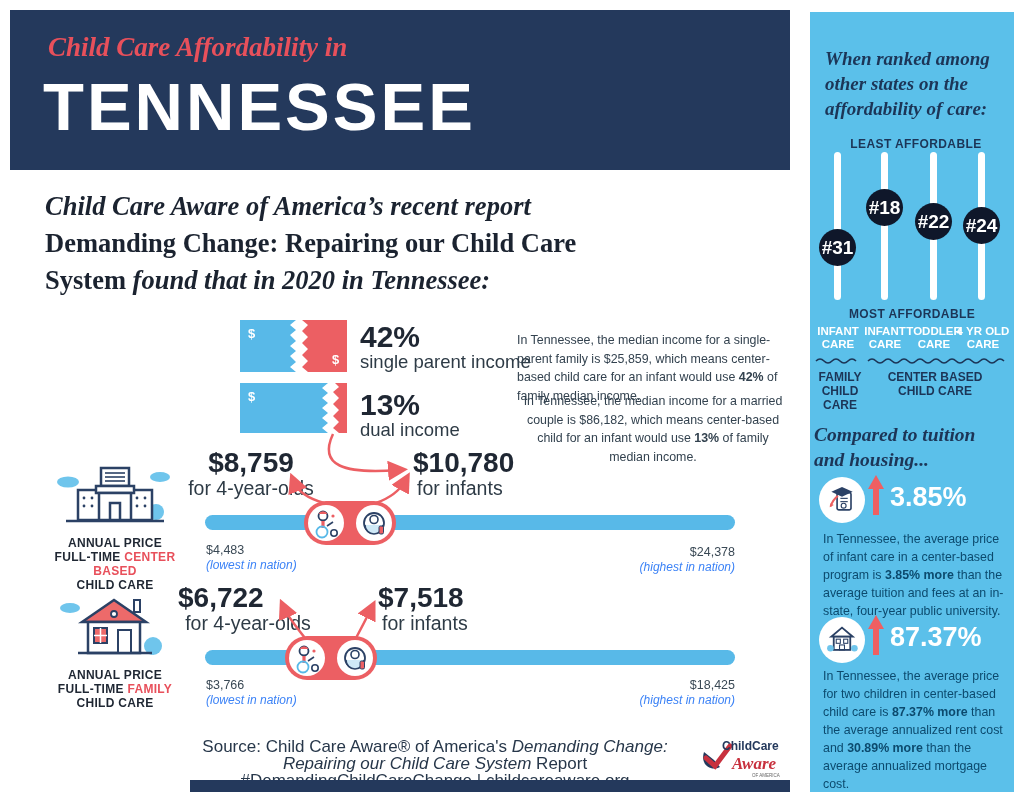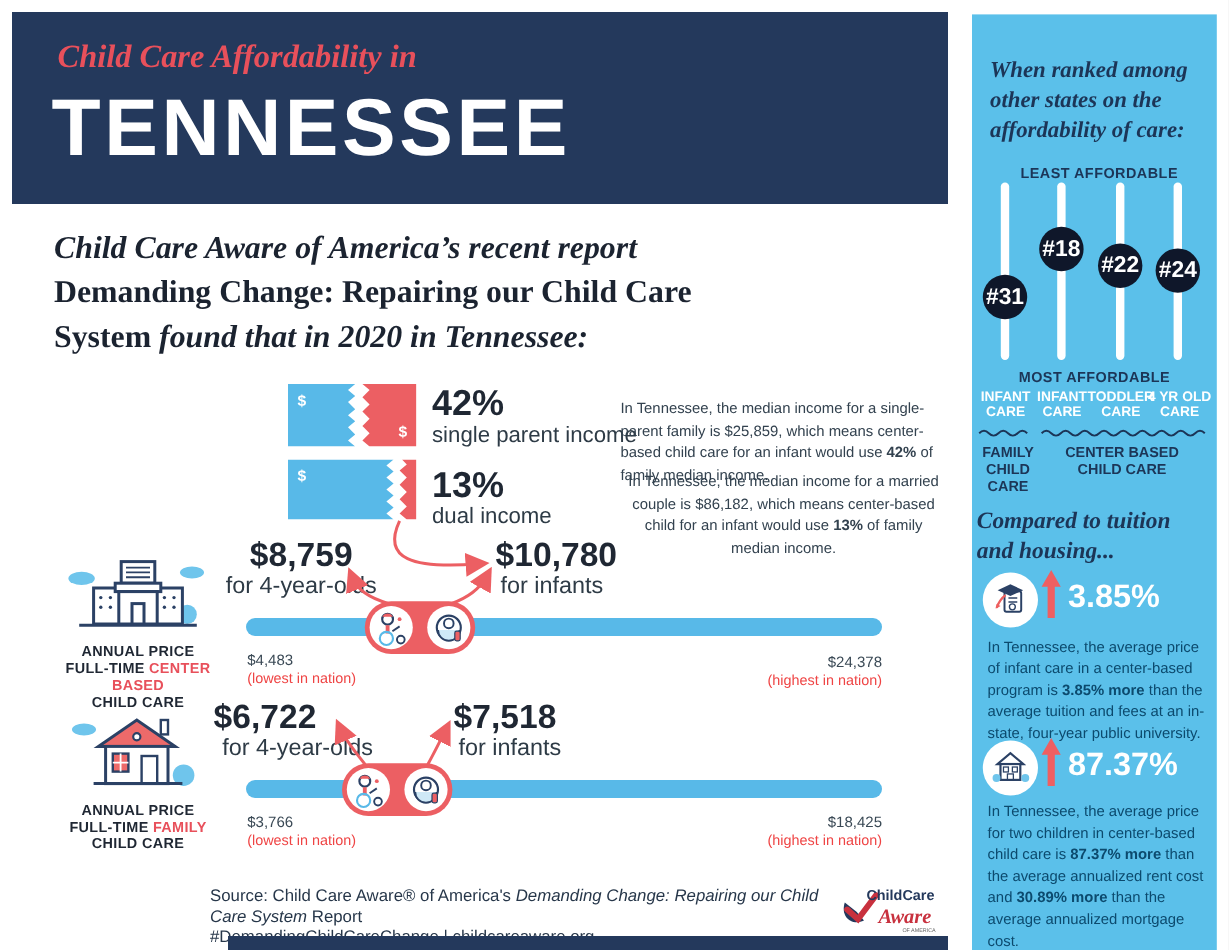--- a/index.html
+++ b/index.html
@@ -17,37 +17,37 @@
   .pct{font-size:30px;font-weight:bold;color:#1F2733;}
   .pctLabel{font-size:18.5px;color:#2E3B46;}
   .noteText{width:272px;font-size:12.4px;line-height:18.6px;color:#33424F;}
   
   .bigPrice{font-size:28px;font-weight:bold;color:#1F2733;}
   .priceLabel{font-size:19.5px;color:#2E3B46;}
   .bar{height:15px;background:#58B9E8;border-radius:8px;}
   .pill{width:92px;height:44px;background:#EC5F63;border-radius:22px;}
   .pillCircle{position:absolute;top:4px;width:36px;height:36px;border-radius:50%;background:#ffffff;}
   .rangeVal{font-size:12.5px;color:#3A4955;}
-  .rangeLabel{font-size:12px;color:#ef4444;}
+  .rangeLabel{font-size:12px;font-style:italic;color:#3b82f6;}
   .iconCaption{font-size:12px;font-weight:bold;color:#1F2733;text-align:center;letter-spacing:.3px;line-height:14px;}
   .accentRed{color:#E8505B;}
   
   .sidebar{left:810px;top:12px;width:204px;height:780px;background:#5BC0EA;}
   .sbHeading{font-size:19px;line-height:25px;font-weight:bold;font-style:italic;color:#1C3557;}
   .sbSmallCap{font-size:12px;font-weight:bold;color:#1C3557;letter-spacing:.4px;text-align:center;}
   .track{width:7px;height:148px;background:#ffffff;border-radius:4px;}
   .marker{width:37px;height:37px;border-radius:50%;background:#0f172a;color:#fff;font-size:19px;
           font-weight:bold;display:flex;align-items:center;justify-content:center;}
   .careLabel{font-size:11.5px;line-height:13px;font-weight:bold;color:#ffffff;text-align:center;}
   .groupLabel{font-size:12px;line-height:14px;font-weight:bold;color:#1C3557;text-align:center;}
   .statValue{font-size:27px;font-weight:bold;color:#ffffff;}
   .sbPara{width:184px;font-size:12.4px;line-height:18px;color:#0c4a6e;}
   .statCircle{width:46px;height:46px;border-radius:50%;background:#ffffff;display:flex;align-items:center;justify-content:center;}
   
-  .sourceLine{font-size:14px;line-height:17px;color:#27374A;}
+  .sourceLine{font-size:17px;line-height:17px;color:#27374A;text-align:center;}
   .bottomBar{left:190px;top:780px;width:600px;height:12px;background:#24395C;}
   b{font-weight:bold;}
 </style>
 </head>
 <body>
 
 <div id="canvas">
 
   <div class="abs banner">
     <div class="abs stateTitle">TENNESSEE</div>

